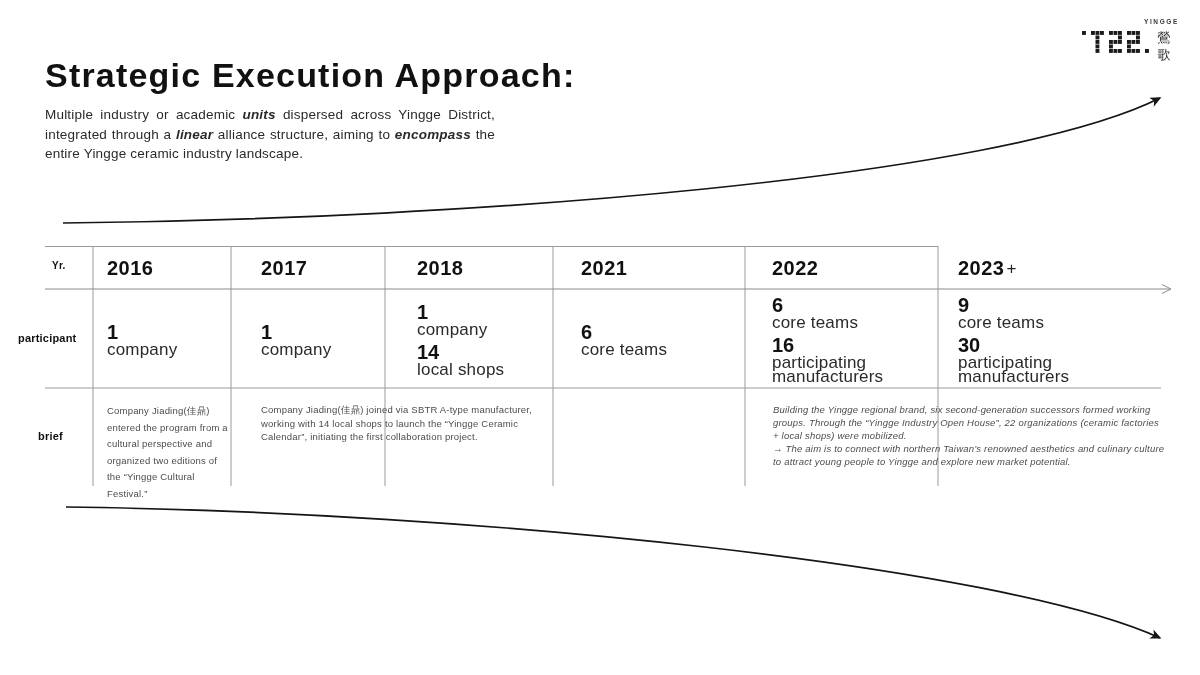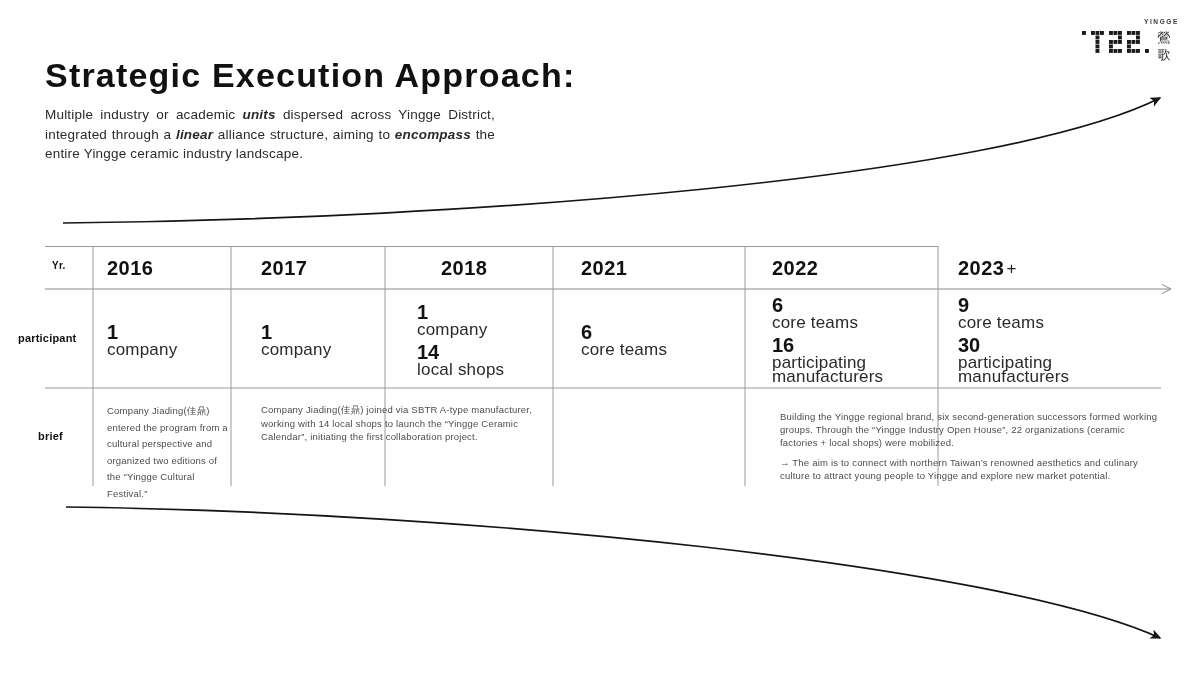--- a/index.html
+++ b/index.html
@@ -36,21 +36,21 @@
   .pcell .count{font-size:20px;font-weight:700;line-height:22px;color:#111;}
   .pcell .unit{font-size:17px;line-height:14px;letter-spacing:0.2px;color:#2a2a2a;margin-bottom:4px;}
   .pcell .unit:last-child{margin-bottom:0;}
 
   
   .bcell{top:403px;font-size:9.5px;color:#4c4c4c;letter-spacing:0.2px;}
   .bc0{left:107px;width:124px;line-height:16.6px;}
   .bc1{left:261px;width:285px;line-height:13.6px;}
   .bc3{left:581px;width:148px;line-height:15px;}
   .bc4{left:773px;width:392px;line-height:13px;}
-  .bcell p{margin:7px;}
+  .bcell p{margin:0;font-style:italic;}
 </style>
 </head>
 <body>
 
 <div class="stage">
 
   <svg class="layer" width="1200" height="675" viewBox="0 0 1200 675">
     <defs>
       <marker id="ah" markerUnits="userSpaceOnUse" markerWidth="14" markerHeight="12" refX="10" refY="5" orient="auto">
         <path d="M0.5,0 L11.5,5 L0.5,10 L3.5,5 Z" fill="#151515"></path>
@@ -115,21 +115,21 @@
 
   <h1 class="abs title" style="margin:0">Strategic Execution Approach:</h1>
   <p class="abs intro" style="margin:0"><span>Multiple industry or academic </span><span class="em">units</span><span> dispersed across Yingge District, integrated through a </span><span class="em">linear</span><span> alliance structure, aiming to </span><span class="em">encompass</span><span> the entire Yingge ceramic industry landscape.</span></p>
 
   <div class="abs lab lab-yr">Yr.</div>
   <div class="abs lab lab-participant">participant</div>
   <div class="abs lab lab-brief">brief</div>
 
   <div class="abs year" style="left:107px">2016</div>
   <div class="abs year" style="left:261px">2017</div>
-  <div class="abs year" style="left:441px">2018</div>
+  <div class="abs year" style="left:417px">2018</div>
   <div class="abs year" style="left:581px">2021</div>
   <div class="abs year" style="left:772px">2022</div>
   <div class="abs year" style="left:958px"><span>2023</span><span class="plus">+</span></div>
 
   <div class="abs pcell" style="left:107px;width:118px">
     <div class="count">1</div>
     <div class="unit">company</div>
   </div>
   <div class="abs pcell" style="left:261px;width:118px">
     <div class="count">1</div>

